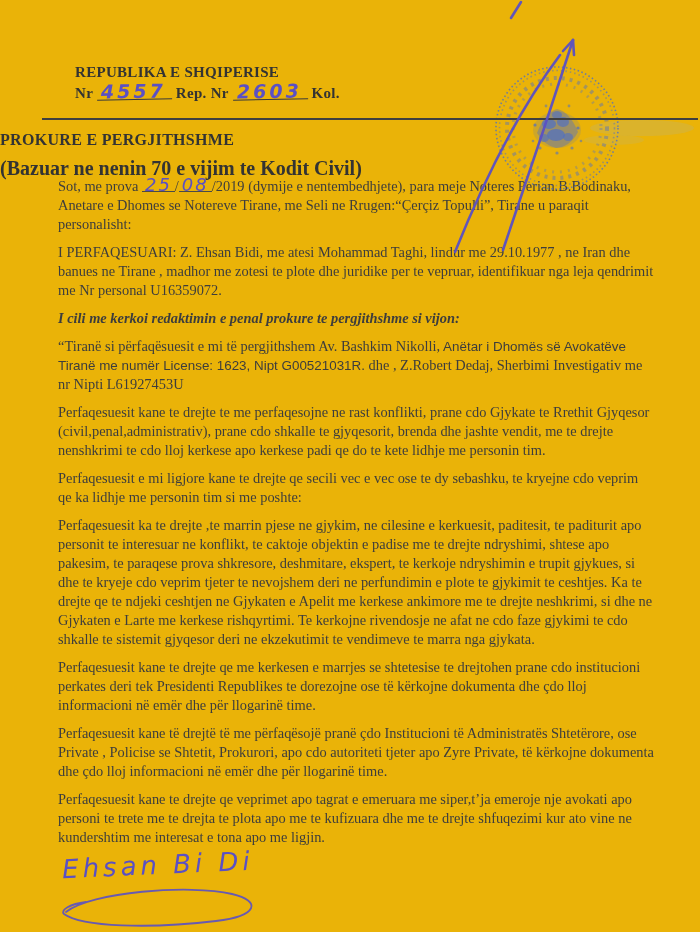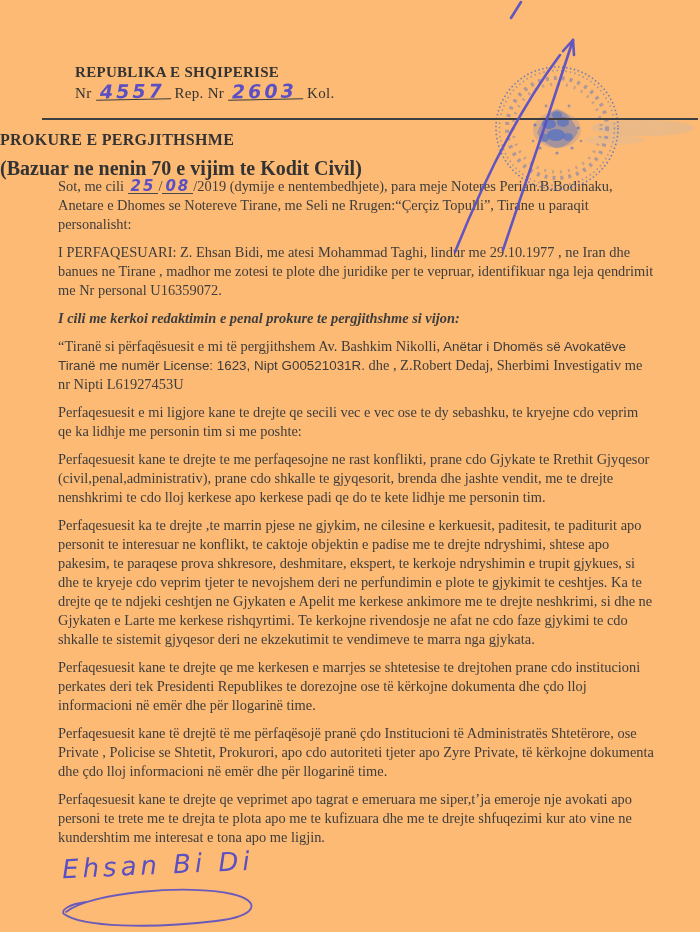--- a/index.html
+++ b/index.html
@@ -1,32 +1,32 @@
 <!DOCTYPE html>
 <html><head>
 <meta charset="utf-8">
 <style>
   html,body{margin:0;padding:0;background:#e8e8e8;}
   .page{
     position:relative;
     width:700px;height:932px;
-    background:#fdba74;
+    background:#eab308;
     overflow:hidden;
     font-family:"Liberation Serif", serif;
     color:#3c3c3c;
     margin:0 auto;
   }
   
   .letterhead{
     position:absolute;left:75px;top:63px;
     font-weight:bold;font-size:15px;line-height:18px;
     color:#333;letter-spacing:.3px;
   }
   .nr-row{margin-top:2px;font-size:15px;}
-  .nr-row .lbl{font-weight:normal;margin-top:12px;}
+  .nr-row .lbl{font-weight:bold;margin-top:12px;}
   .hw{
     font-family:"DejaVu Sans", sans-serif;
     font-style:italic;
     color:#5a50c4;
   }
   .hw-num{
     display:inline-block;
     font-size:19px;font-weight:bold;
     letter-spacing:3px;
     padding:0 6px 0 4px;
@@ -49,21 +49,21 @@
   .body-text{
     position:absolute;left:58px;top:177px;width:596px;
     font-size:14.4px;line-height:19px;color:#3d3d3d;
   }
   .body-text p{margin:0 0 9px 0;}
   .b{font-weight:normal;}
   .ital{font-style:italic;font-weight:bold;}
   .sans{font-family:"Liberation Sans", sans-serif;font-size:13.4px;}
   .hw-date{
     display:inline-block;
-    font-size:15px;font-weight:bold;letter-spacing:2px;
+    font-size:18px;font-weight:normal;letter-spacing:2px;
     padding:0 3px;border-bottom:1px solid #4a4a4a;line-height:13px;
   }
   
   .signature{
     position:absolute;left:62px;top:850px;
     font-size:26px;letter-spacing:4px;
     transform:rotate(-2.5deg);
     white-space:nowrap;
   }
   
@@ -123,41 +123,41 @@
   <div class="rule"></div>
 
   <div class="title-block">
     <div class="title-main">PROKURE E PERGJITHSHME</div>
     <div class="title-sub">(Bazuar ne nenin 70 e vijim te Kodit Civil)</div>
   </div>
 
   <div class="body-text">
 
     <p>
-      <span>Sot, me cili </span><span class="hw hw-date">25</span><span>/</span><span class="hw hw-date">08</span><span>/2019 (dymije e nentembedhjete), para meje Noteres </span><span class="b">Perian.B.Bodinaku,</span><span> Anetare e Dhomes se Notereve Tirane, me Seli ne Rrugen:“Çerçiz Topulli”, Tirane u paraqit personalisht:</span>
+      <span>Sot, me prova </span><span class="hw hw-date">25</span><span>/</span><span class="hw hw-date">08</span><span>/2019 (dymije e nentembedhjete), para meje Noteres </span><span class="b">Perian.B.Bodinaku,</span><span> Anetare e Dhomes se Notereve Tirane, me Seli ne Rrugen:“Çerçiz Topulli”, Tirane u paraqit personalisht:</span>
     </p>
 
     <p>
       <span class="b">I PERFAQESUARI: Z. Ehsan Bidi</span><span>, me atesi Mohammad Taghi, lindur me 29.10.1977 , ne Iran dhe banues ne Tirane , madhor me zotesi te plote dhe juridike per te vepruar, identifikuar nga leja qendrimit  me Nr personal U16359072.</span>
     </p>
 
     <p>
       <span class="ital">I cili me kerkoi redaktimin e penal prokure te pergjithshme si vijon:</span>
     </p>
 
     <p>
       <span>“Tiranë si  përfaqësuesit e mi të pergjithshem  </span><span class="b">Av. Bashkim Nikolli,</span><span class="sans"> Anëtar i Dhomës së Avokatëve Tiranë me numër  License: 1623, Nipt G00521031R.</span><span class="b"> dhe , Z.Robert Dedaj,</span><span> Sherbimi Investigativ me nr </span><span class="b">Nipti L61927453U</span>
     </p>
 
     <p>
-      <span class="b">Perfaqesuesit</span><span> e mi ligjore kane te drejte qe secili vec e vec ose te dy sebashku, te kryejne cdo veprim qe ka lidhje me personin tim si me poshte:</span>
+      <span class="b">Perfaqesuesit</span><span> kane te drejte te me perfaqesojne ne rast konflikti, prane cdo Gjykate te Rrethit Gjyqesor (civil,penal,administrativ), prane cdo shkalle te gjyqesorit, brenda dhe jashte vendit, me te drejte nenshkrimi te cdo lloj kerkese apo kerkese padi qe do te kete lidhje me personin tim.</span>
     </p>
 
     <p>
-      <span class="b">Perfaqesuesit</span><span> kane te drejte te me perfaqesojne ne rast konflikti, prane cdo Gjykate te Rrethit Gjyqesor (civil,penal,administrativ), prane cdo shkalle te gjyqesorit, brenda dhe jashte vendit, me te drejte nenshkrimi te cdo lloj kerkese apo kerkese padi qe do te kete lidhje me personin tim.</span>
+      <span class="b">Perfaqesuesit</span><span> e mi ligjore kane te drejte qe secili vec e vec ose te dy sebashku, te kryejne cdo veprim qe ka lidhje me personin tim si me poshte:</span>
     </p>
 
     <p>
       <span class="b">Perfaqesuesit</span><span> ka te drejte ,te marrin pjese ne gjykim, ne cilesine e kerkuesit, paditesit, te paditurit apo personit te interesuar ne konflikt, te caktoje objektin e padise me te drejte ndryshimi, shtese apo pakesim, te paraqese prova shkresore, deshmitare, ekspert, te kerkoje ndryshimin e trupit gjykues, si dhe te kryeje cdo veprim tjeter te nevojshem deri ne perfundimin e plote te gjykimit te ceshtjes. Ka te drejte qe te ndjeki ceshtjen ne Gjykaten e Apelit me kerkese ankimore me te drejte neshkrimi, si dhe ne Gjykaten e Larte me kerkese rishqyrtimi. Te kerkojne rivendosje ne afat ne cdo faze gjykimi te cdo shkalle te sistemit gjyqesor deri ne ekzekutimit te vendimeve te marra nga gjykata.</span>
     </p>
 
     <p>
       <span>Perfaqesuesit kane te drejte  qe me kerkesen e marrjes se shtetesise  te drejtohen prane cdo institucioni perkates deri tek Presidenti Republikes te dorezojne ose  të kërkojne  dokumenta  dhe çdo lloj informacioni në emër dhe për llogarinë time.</span>
     </p>
 

